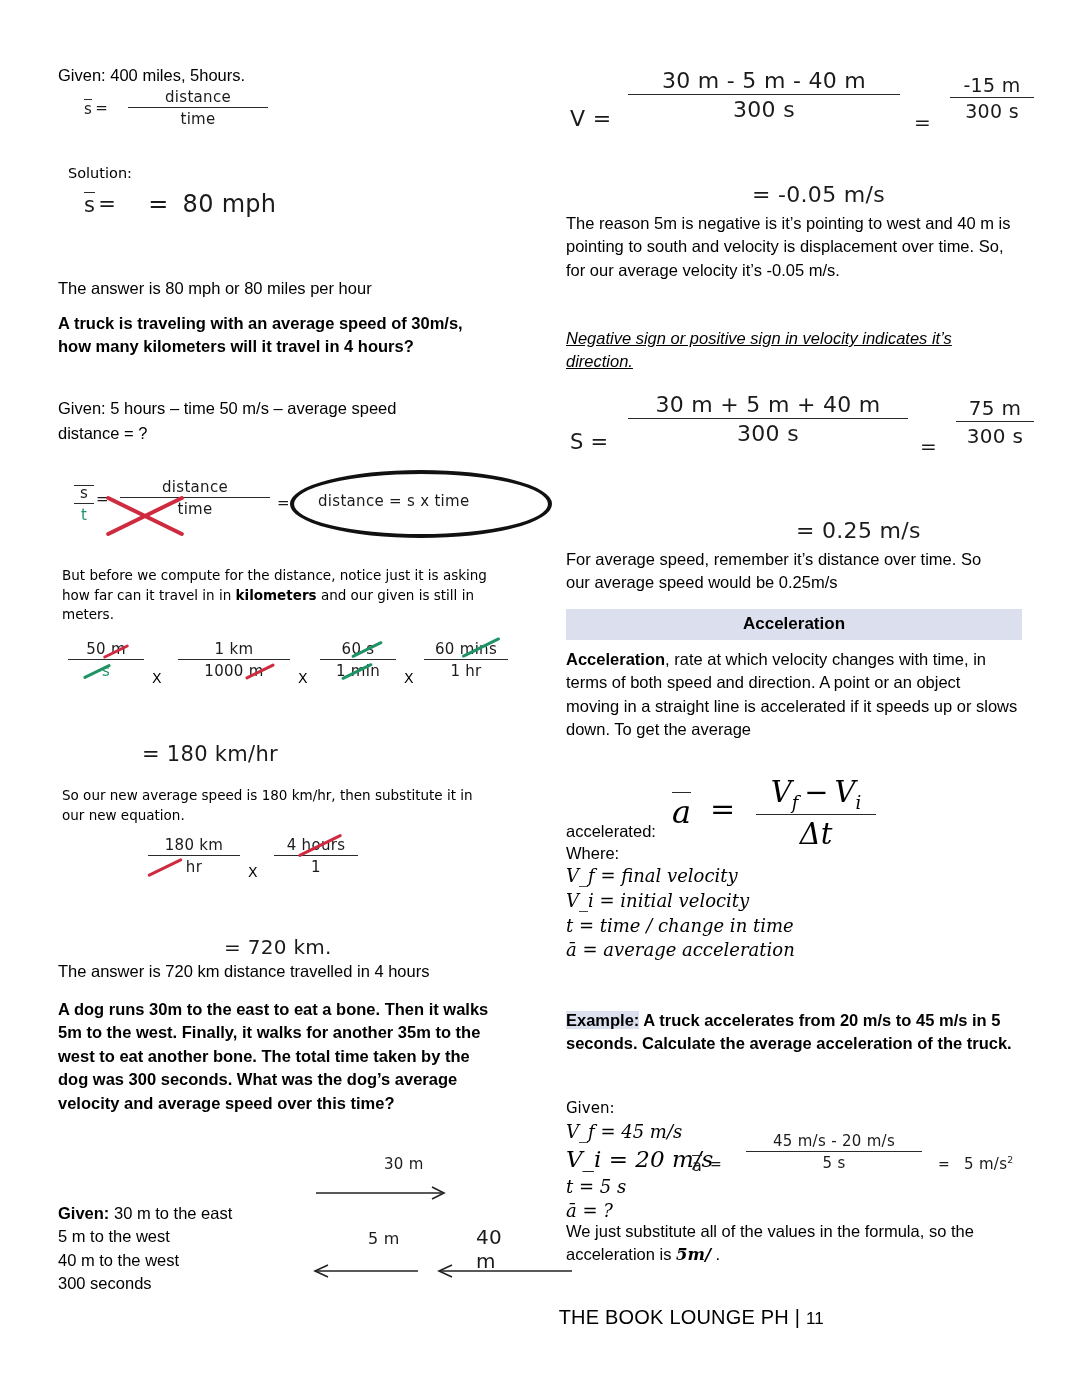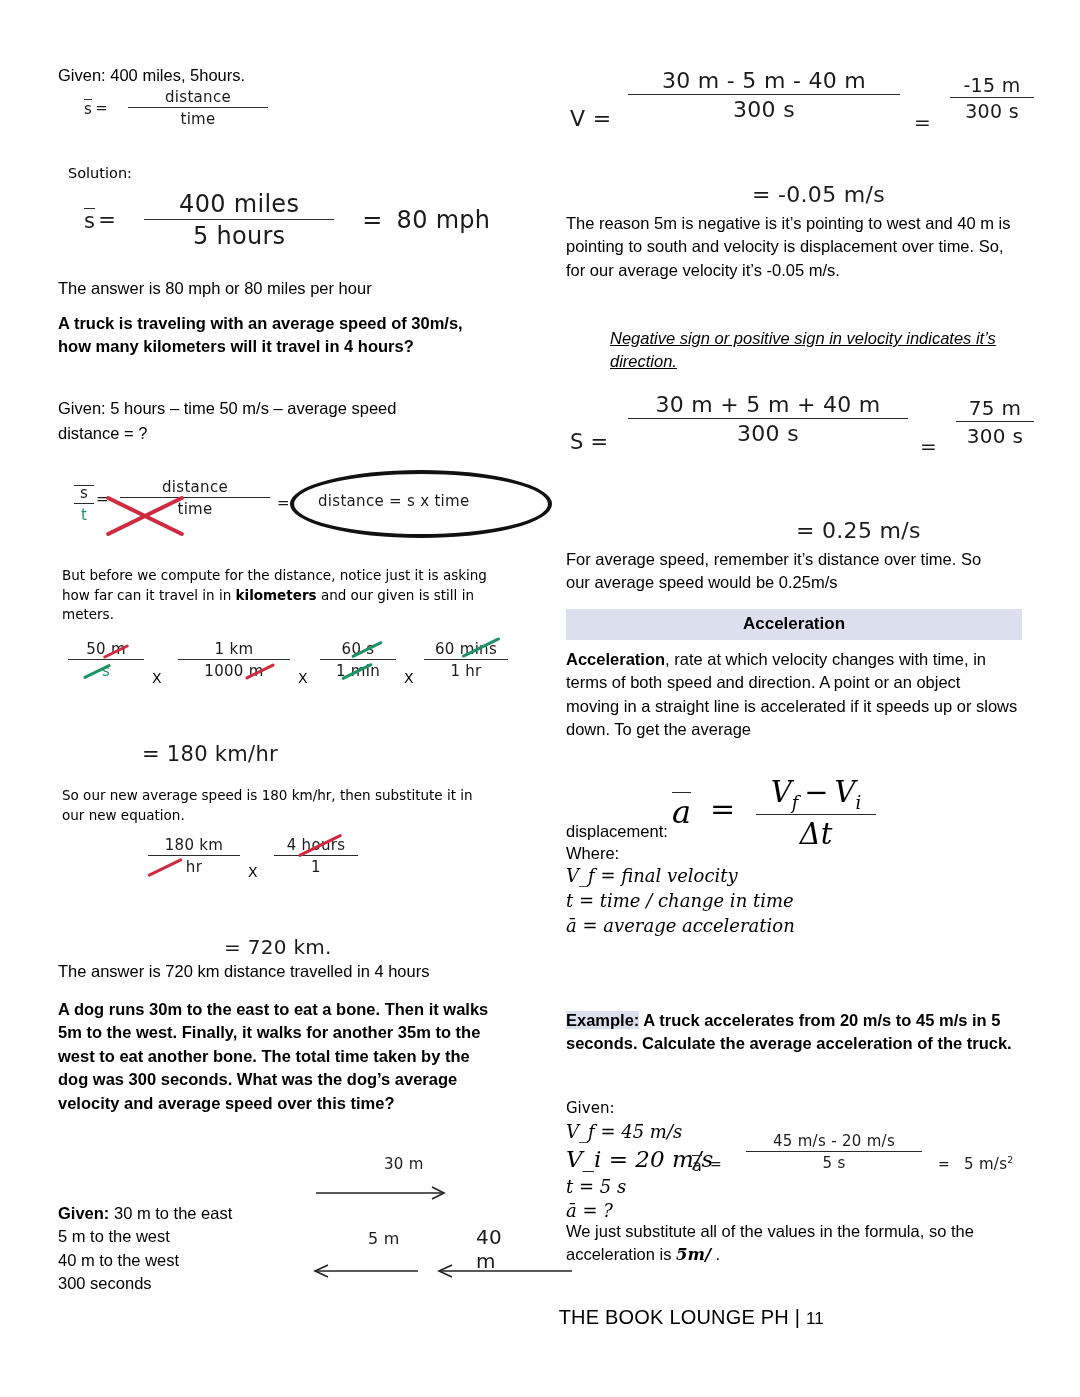--- a/index.html
+++ b/index.html
@@ -24,21 +24,21 @@
     font-family:"Liberation Sans", sans-serif;
   }
   .body-txt.bold { font-weight:bold; }
   .small-txt {
     font-size:13.5px; line-height:1.45;
     font-family:"DejaVu Sans", sans-serif;
   }
   .small-txt b { font-weight:bold; }
   .underline-italic {
     font-size:16.5px; line-height:1.42;
-    font-style:italic; text-decoration:underline;margin-left:44px;
+    font-style:italic; text-decoration:underline;
   }
   .hand {
     font-family:"DejaVu Sans", sans-serif;
     font-size:21px; color:#1b1b1b; letter-spacing:0.3px;
   }
   .hand.sm { font-size:15px; }
   .hand.lg { font-size:24px; }
   .mathser {
     font-family:"DejaVu Serif", serif; font-style:italic;
   }
@@ -116,25 +116,20 @@
         <span class="bar"></span>
         <span class="den">time</span>
       </span>
     </div>
 
     <div class="small-txt abs" style="top:163px;left:10px;font-size:14.5px;">Solution:</div>
 
     <div class="eqrow abs" style="top:190px;left:26px;">
       <span class="hand obar">s</span>
       <span class="hand" style="margin:0 4px 0 3px;">=</span>
-      <span class="frac hand lg" style="min-width:190px;margin-left:24px;">
-        <span class="num">400 miles</span>
-        <span class="bar"></span>
-        <span class="den">5 hours</span>
-      </span>
       <span class="hand lg" style="margin-left:28px;">=</span>
       <span class="hand lg" style="margin-left:14px;">80 mph</span>
     </div>
 
     <div class="body-txt abs" style="top:277px;left:0;width:450px;">The answer is 80 mph or 80 miles per hour</div>
 
     <div class="body-txt bold abs" style="top:312px;left:0;width:438px;">A truck is traveling with an average speed of 30m/s, how many kilometers will it travel in 4 hours?</div>
 
     <div class="body-txt abs" style="top:397px;left:0;width:450px;">Given:   5 hours – time     50 m/s – average speed</div>
     <div class="body-txt abs" style="top:422px;left:0;width:450px;">distance = ?</div>
@@ -334,25 +329,26 @@
     <div class="abs" style="top:775px;left:106px;height:72px;">
       <span class="mathser abs obar" style="left:0;top:16px;font-size:32px;">a</span>
       <span class="mathser abs" style="left:38px;top:16px;font-size:30px;font-style:normal;">=</span>
       <span class="frac abs mathser" style="left:84px;top:0;min-width:120px;font-size:29px;">
         <span class="num"><span>V</span><sub style="font-size:0.62em;">f</sub><span style="font-style:normal;padding:0 6px;">−</span><span>V</span><sub style="font-size:0.62em;">i</sub></span>
         <span class="bar"></span>
         <span class="den">Δt</span>
       </span>
     </div>
 
-    <div class="body-txt abs" style="top:820px;left:0;">displacement:</div>
+    <div class="body-txt abs" style="top:820px;left:0;">accelerated:</div>
     <div class="body-txt abs" style="top:842px;left:0;">Where:</div>
 
     <div class="abs" style="top:864px;left:0;width:400px;">
       <div class="mathser" style="font-size:18px;line-height:1.38;">V_f = final velocity</div>
+      <div class="mathser" style="font-size:18px;line-height:1.38;">V_i = initial velocity</div>
       <div class="mathser" style="font-size:18px;line-height:1.38;">t = time / change in time</div>
       <div class="mathser" style="font-size:18px;line-height:1.38;">ā = average acceleration</div>
     </div>
 
     <div class="body-txt bold abs" style="top:1009px;left:0;width:448px;">
       <span class="hl">Example:</span><span> A truck accelerates from 20 m/s to 45 m/s in 5 seconds. Calculate the average acceleration of the truck.</span>
     </div>
 
     <div class="abs" style="top:1098px;left:0;width:210px;">
       <div class="small-txt" style="font-size:15px;">Given:</div>

